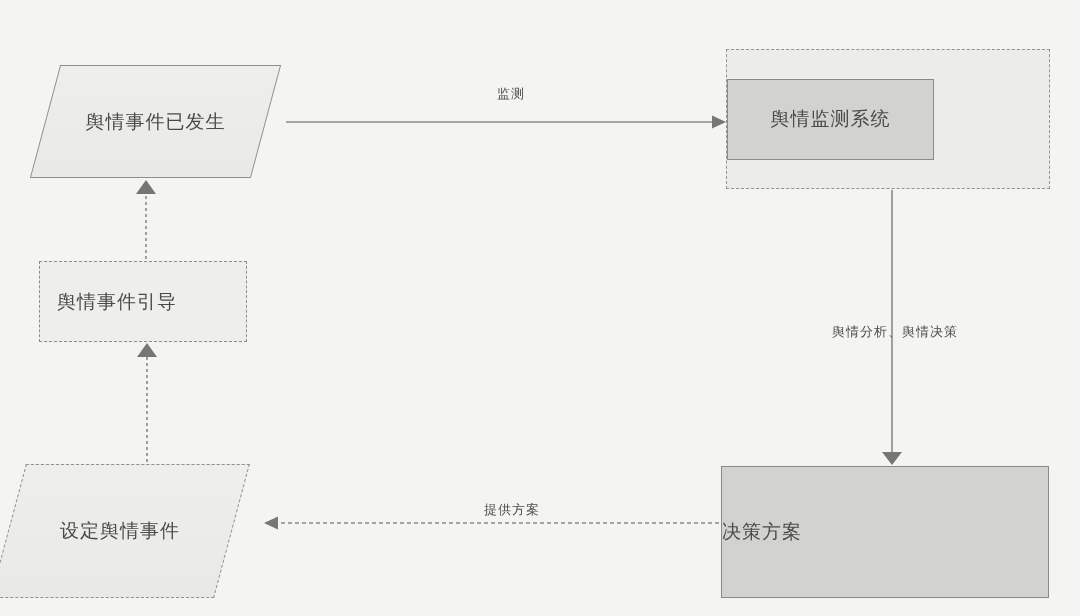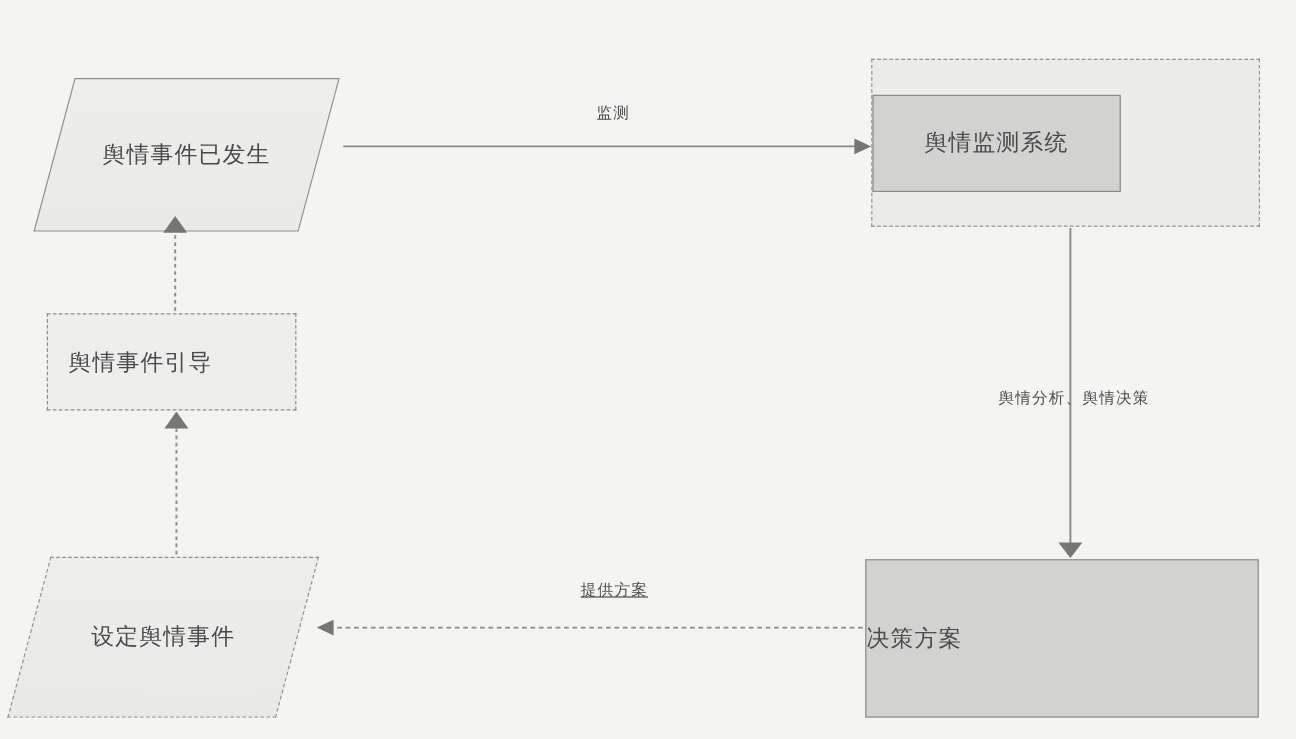--- a/index.html
+++ b/index.html
@@ -35,22 +35,22 @@
     position: absolute;
     inset: 0;
     transform: skewX(-15deg);
     background: linear-gradient(180deg, #eeeeec 0%, #e9e9e7 100%);
     border: 1.5px solid #8e8e8c;
     box-sizing: border-box;
   }
   .para-shape.dashed {
     border: 1.5px dashed #8f8f8d;
   }
-  #node-event-occurred { left: 45px; top: 65px; width: 221px; height: 128px; align-items: center; }
-  #node-set-event      { left: 24px; top: 464px; width: 224px; height: 134px; }
+  #node-event-occurred { left: 45px; top: 65px; width: 221px; height: 113px; align-items: center; }
+  #node-set-event      { left: 8px; top: 464px; width: 224px; height: 134px; }
   
   .rect-node {
     position: absolute;
     box-sizing: border-box;
     display: flex;
     align-items: center;
   }
   #node-event-guidance {
     left: 39px; top: 261px; width: 208px; height: 81px;
     background: #eeeeec;
@@ -90,21 +90,21 @@
     position: absolute;
     z-index: 4;
     font-size: 13px;
     letter-spacing: 1px;
     color: #4d4d4d;
     white-space: nowrap;
     transform: translate(-50%, -50%);
   }
   #label-monitor      { left: 511px; top: 94px; }
   #label-analysis     { left: 895px; top: 332px; }
-  #label-provide-plan { left: 512px; top: 492px; text-decoration: underline; }
+  #label-provide-plan { left: 512px; top: 510px; }
 </style>
 </head>
 <body>
 
 <div class="canvas">
 
   <div class="para-wrap" id="node-event-occurred">
     <div class="para-shape"></div>
     <div class="node-label">舆情事件已发生</div>
   </div>

